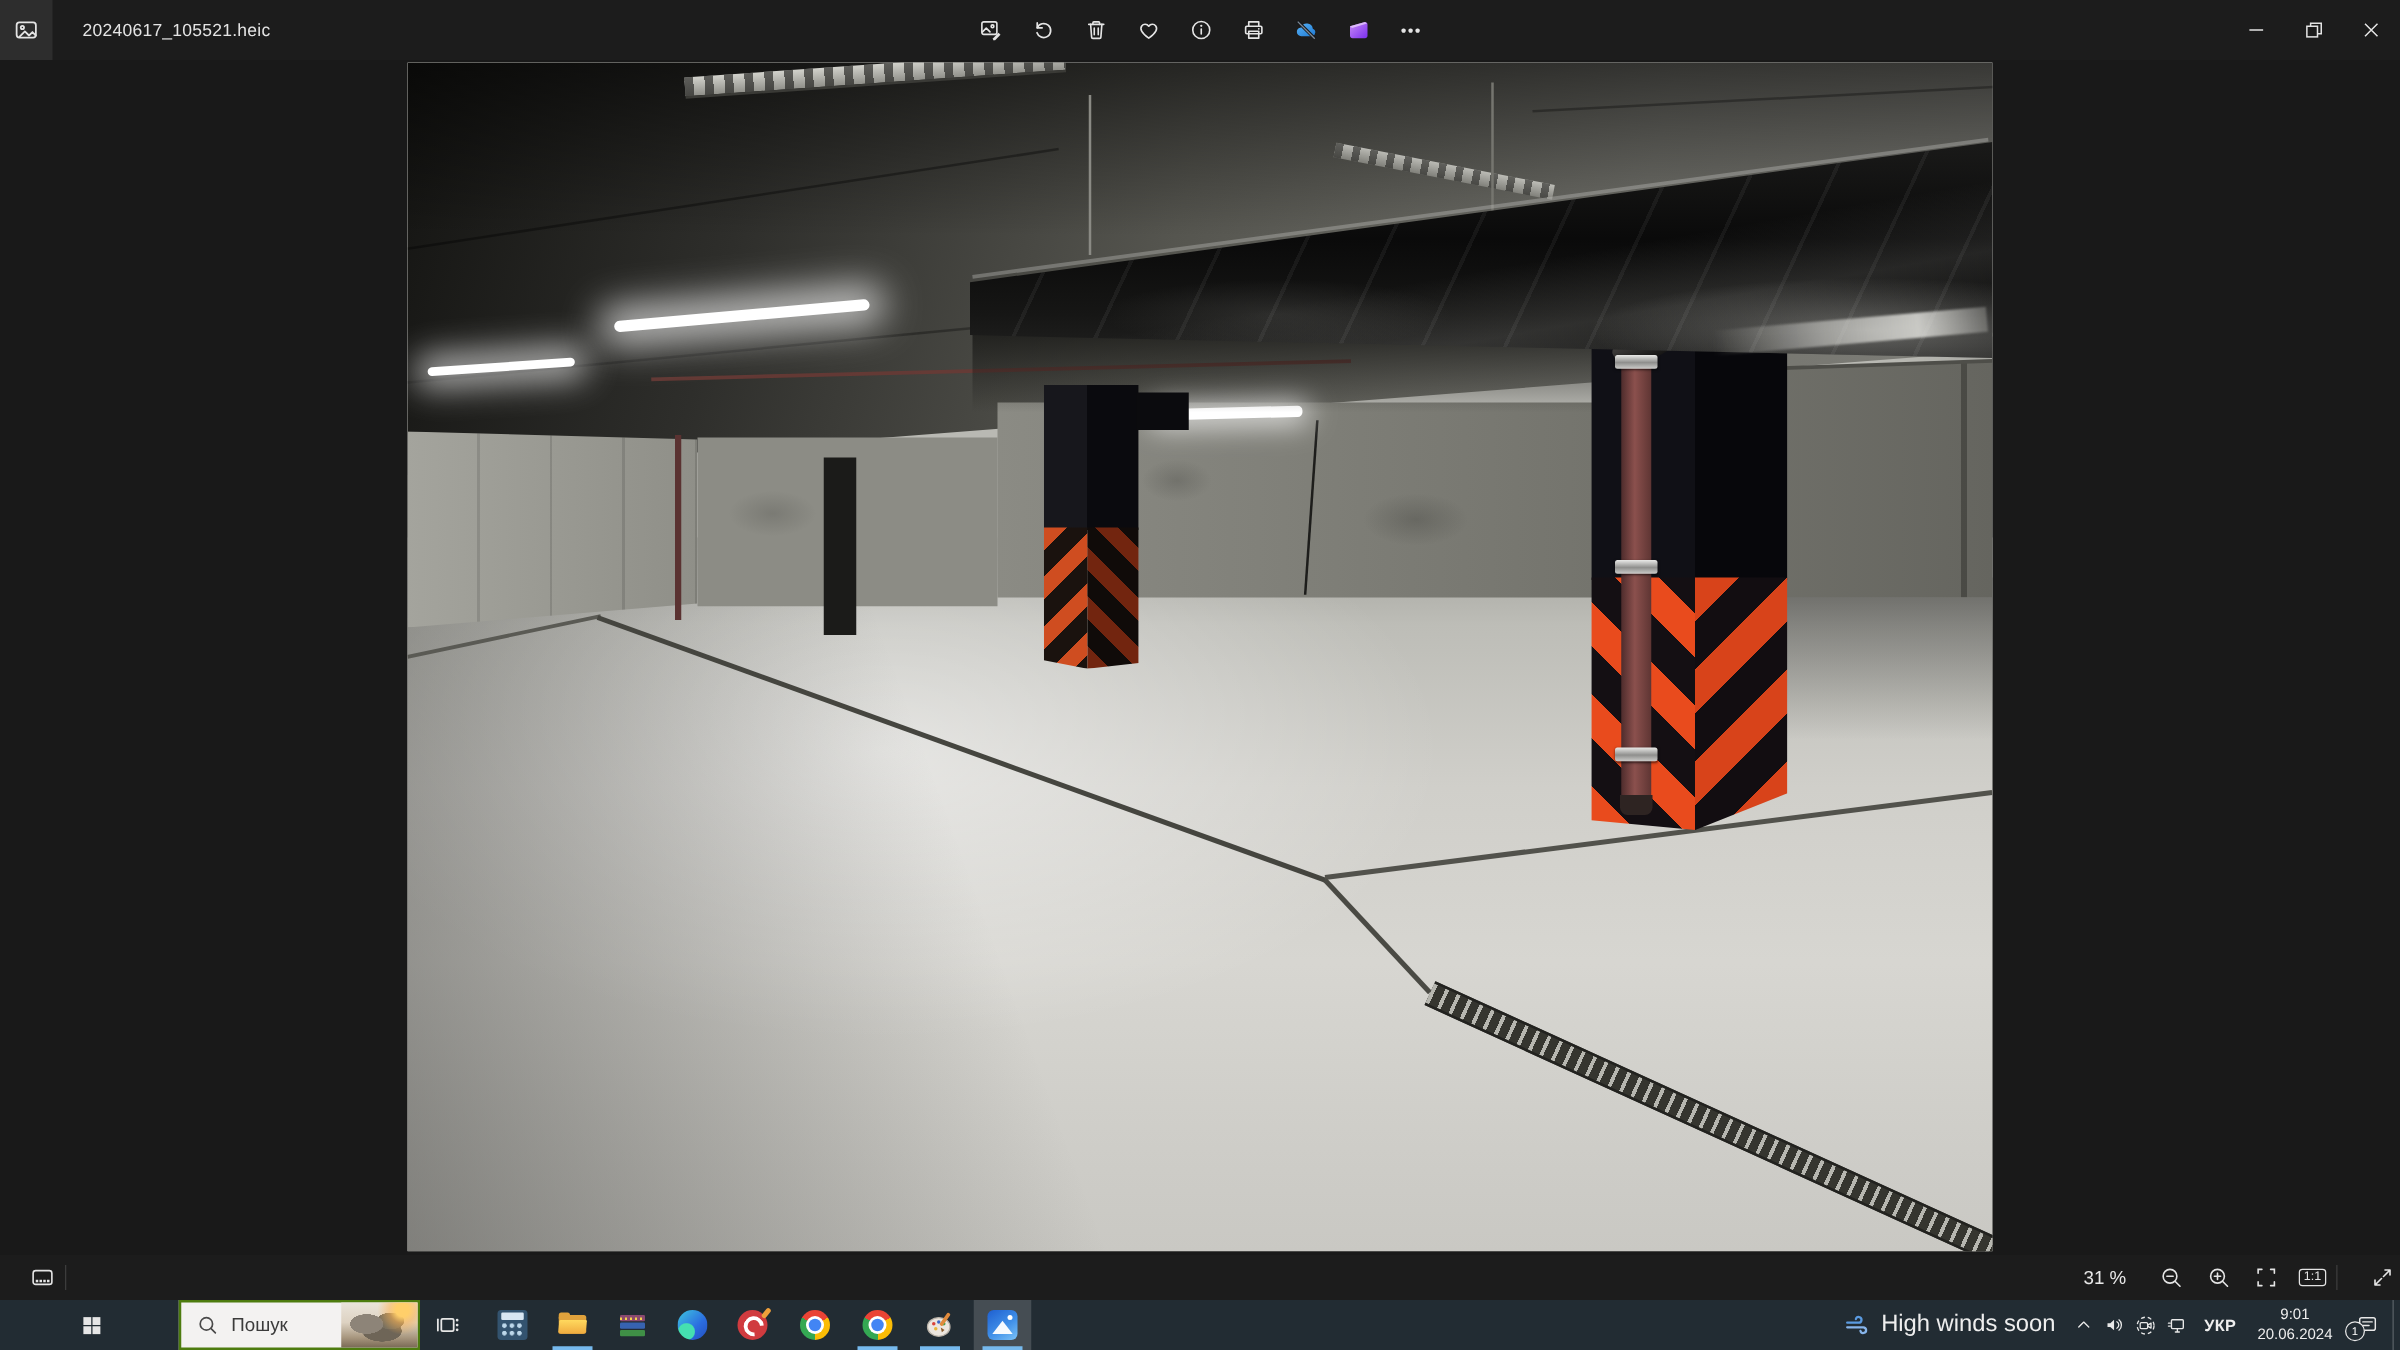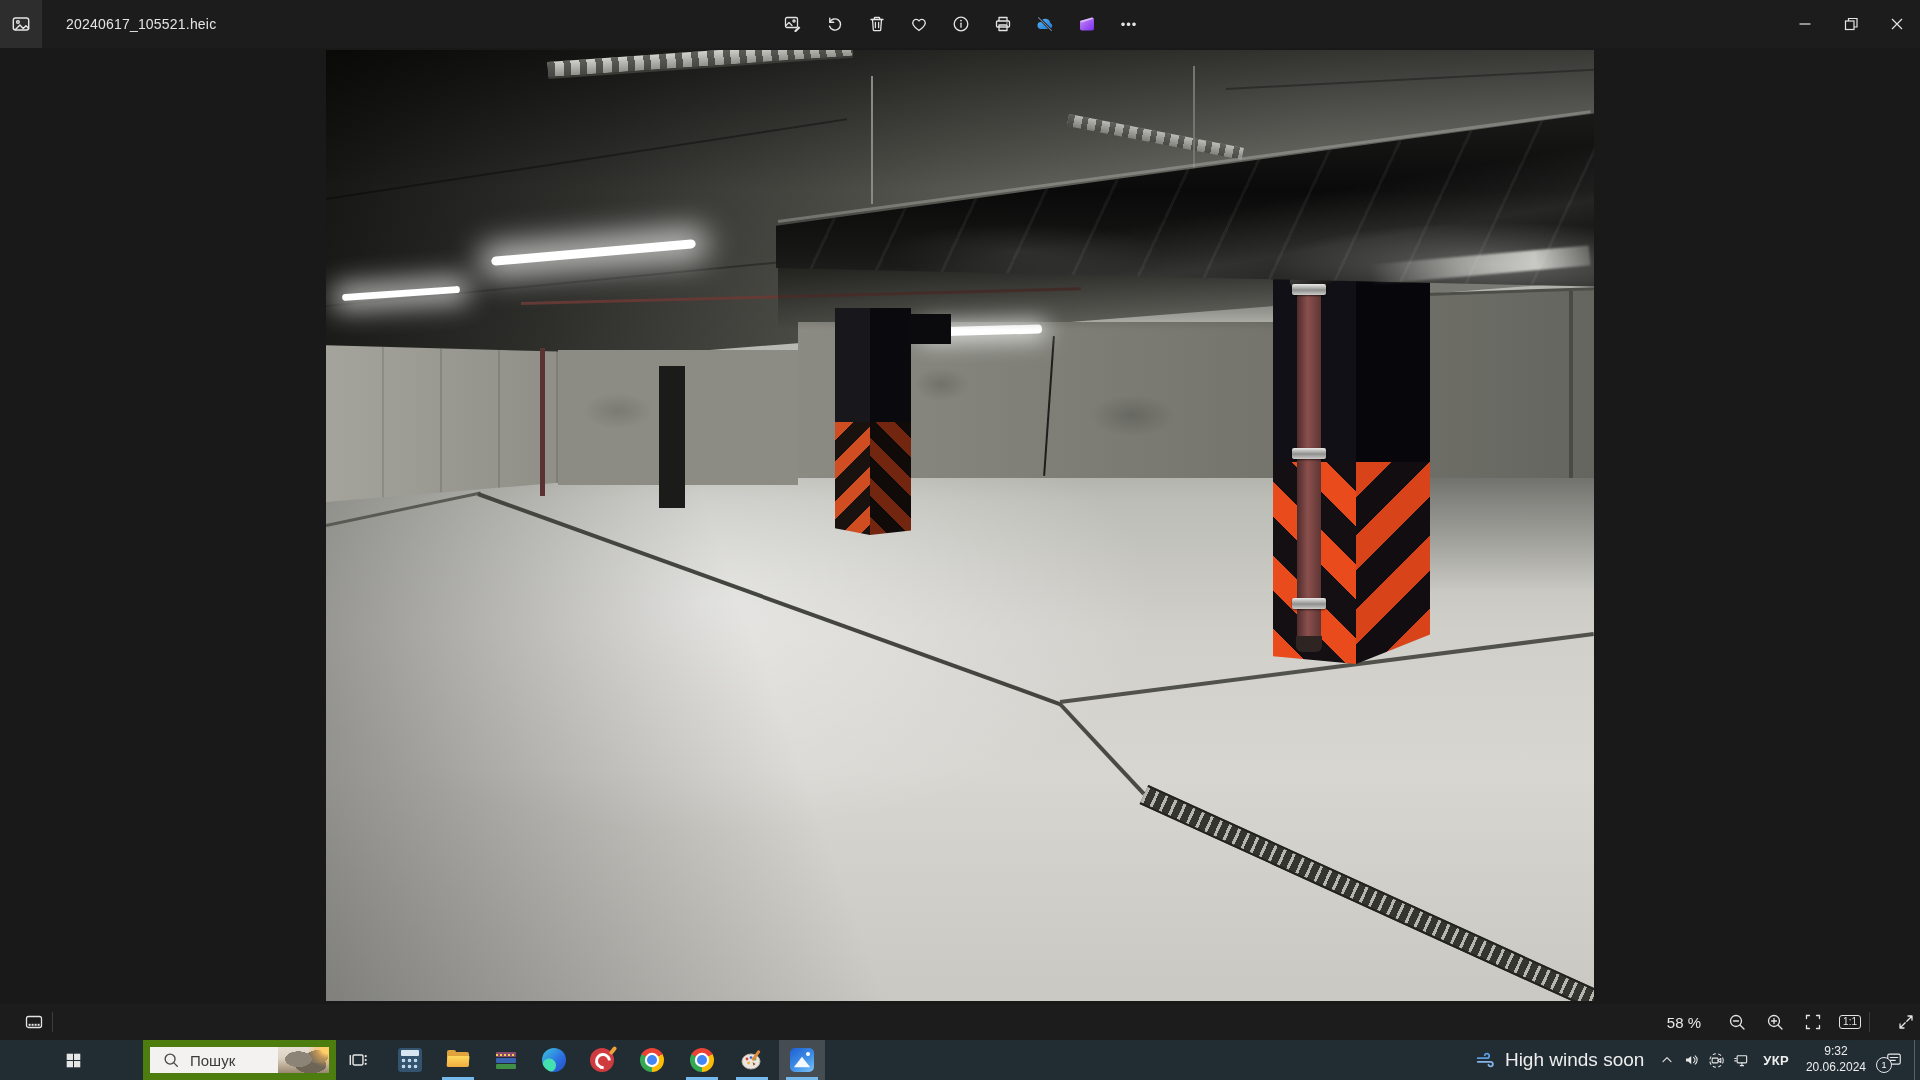--- a/index.html
+++ b/index.html
@@ -137,21 +137,21 @@
       linear-gradient(180deg,#1b1b1a 0%,#0a0a0a 45%,#161615 78%,#232322 100%);}
   .duct-topedge{left:452px;top:170px;width:820px;height:3px;background:rgba(200,200,198,.35);
     transform:rotate(-7.7deg);transform-origin:left center;}
   .duct-spec{left:1044px;top:205px;width:220px;height:20px;transform:rotate(-5deg);filter:blur(1px);
     background:linear-gradient(90deg,transparent,rgba(225,225,220,.5) 40%,rgba(240,240,235,.75) 75%,rgba(200,200,195,.3));}
 
   
   .taskbar{position:absolute;left:0;top:1040px;width:1920px;height:40px;background:#222c33;}
   .start-btn{position:absolute;left:30px;top:0;width:86px;height:40px;display:flex;align-items:center;justify-content:center;}
   .search-box{position:absolute;left:143px;top:0;width:193px;height:40px;background:#f3f2f1;
-    border:7px solid #4d7c0f;box-sizing:border-box;display:flex;align-items:center;overflow:hidden;}
+    border:2px solid #4d7c0f;box-sizing:border-box;display:flex;align-items:center;overflow:hidden;}
   .search-box svg{margin-left:12px;flex:0 0 auto;}
   .search-input{border:none;outline:none;background:transparent;font-size:15px;color:#3b3b3b;
     font-family:"Liberation Sans",sans-serif;width:86px;margin-left:8px;}
   .search-input::placeholder{color:#3b3b3b;opacity:1;}
   .search-art{margin-left:auto;width:68px;height:40px;flex:0 0 auto;
     background:
       radial-gradient(circle at 72% 20%,#ffcf6a 0 9%,rgba(255,180,80,.55) 18%,transparent 34%),
       radial-gradient(ellipse 22px 13px at 30% 48%,#8d8478 0 60%,transparent 61%),
       radial-gradient(ellipse 18px 11px at 58% 42%,#79705f 0 60%,transparent 61%),
       radial-gradient(ellipse 26px 14px at 48% 62%,#6e6557 0 60%,transparent 61%),
@@ -373,21 +373,21 @@
           <rect x="2.5" y="4.5" width="15" height="11" rx="2"></rect>
           <rect x="4.6" y="11.8" width="2" height="2" fill="#e4e4e4" stroke="none"></rect>
           <rect x="7.6" y="11.8" width="2" height="2" fill="#e4e4e4" stroke="none"></rect>
           <rect x="10.6" y="11.8" width="2" height="2" fill="#e4e4e4" stroke="none"></rect>
           <rect x="13.6" y="11.8" width="2" height="2" fill="#e4e4e4" stroke="none"></rect>
         </svg>
       </div>
       <div class="sb-sep"></div>
     </div>
     <div class="sb-right">
-      <span class="zoom-label">58 %</span>
+      <span class="zoom-label">31 %</span>
       <div class="sb-btn">
         <svg width="20" height="20" viewBox="0 0 20 20" fill="none" stroke="#e4e4e4" stroke-width="1.3" stroke-linecap="round">
           <circle cx="9" cy="9" r="5.5"></circle>
             <path d="M13.2 13.2L17 17"></path>
             <path d="M6.5 9h5"></path>
         </svg>
       </div>
       <div class="sb-btn">
         <svg width="20" height="20" viewBox="0 0 20 20" fill="none" stroke="#e4e4e4" stroke-width="1.3" stroke-linecap="round">
           <circle cx="9" cy="9" r="5.5"></circle>
@@ -520,21 +520,21 @@
       </div>
       <div class="tray-btn">
         <svg width="19" height="19" viewBox="0 0 24 24" fill="none" stroke="#e8e8e8" stroke-width="1.4" stroke-linecap="round">
           <rect x="6.5" y="6" width="12" height="9" rx="1"></rect>
             <path d="M10.5 18.5h4M12.5 15v3.5"></path>
             <path d="M3.5 9.5h1.8M3.5 12.5h1.8"></path>
         </svg>
       </div>
       <div class="lang">УКР</div>
       <div class="clock">
-        <div>9:32</div>
+        <div>9:01</div>
         <div>20.06.2024</div>
       </div>
       <div class="notif">
         <svg width="20" height="20" viewBox="0 0 24 24" fill="none" stroke="#e8e8e8" stroke-width="1.4" stroke-linecap="round">
           <rect x="4.5" y="5" width="15" height="12" rx="2"></rect>
             <path d="M7.5 9h9M7.5 12.5h6"></path>
         </svg>
         <div class="badge">1</div>
       </div>
       <div class="show-desktop" style="position:relative;width:5px;height:40px;border-left:1px solid rgba(255,255,255,.25);"></div>

